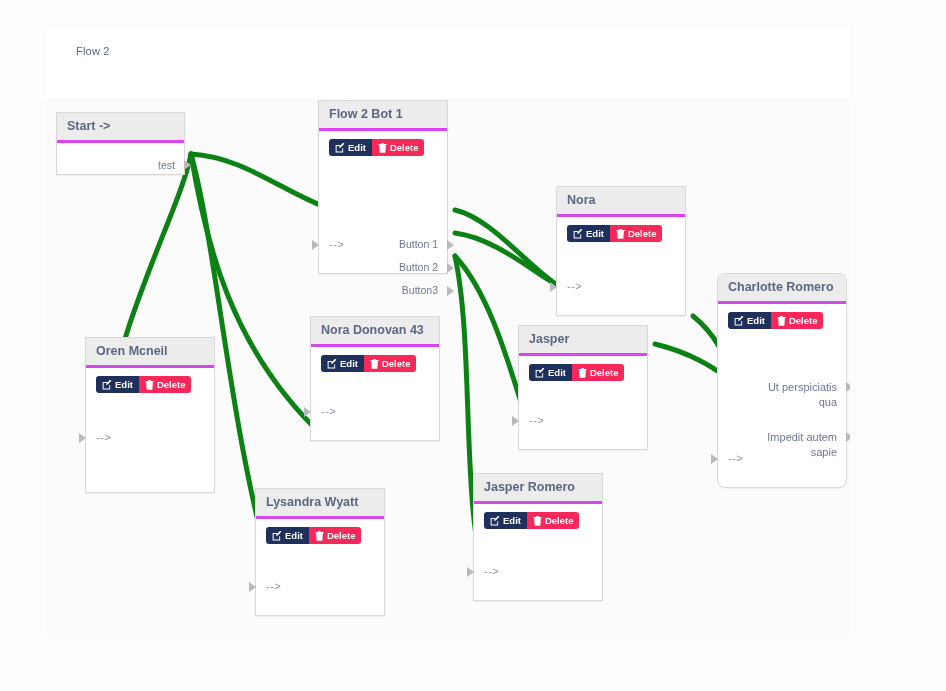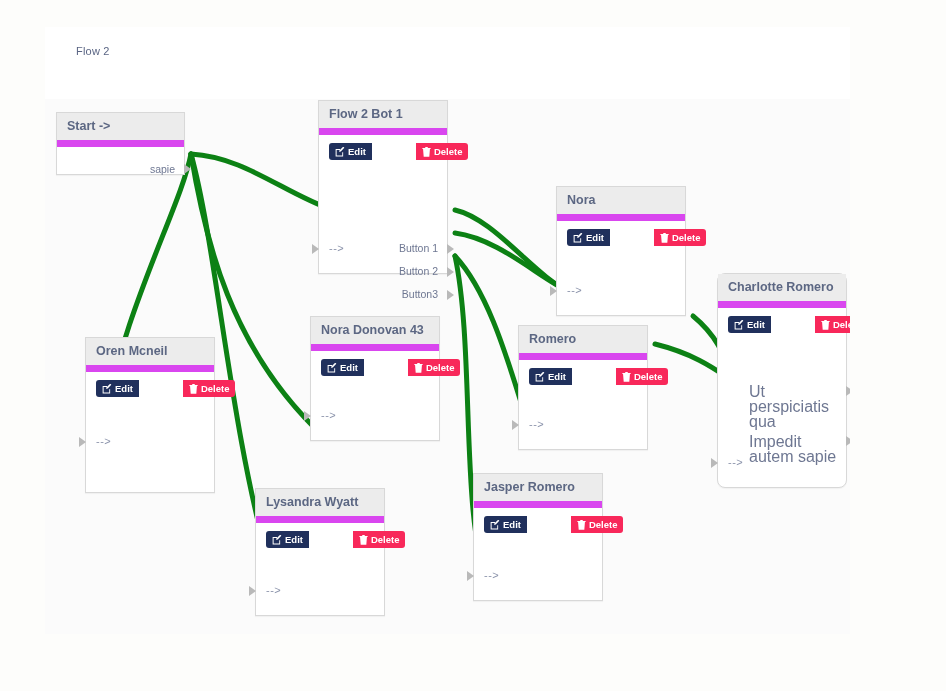--- a/index.html
+++ b/index.html
@@ -59,39 +59,38 @@
   
   .node {
     position: absolute;
     background: #ffffff;
     border: 1px solid #d8d8d8;
     box-sizing: border-box;
     box-shadow: 0 1px 1px rgba(0,0,0,0.04);
   }
   .node-header {
     background: #ececec;
-    border-bottom: 7px solid #d946ef;
+    border-bottom: 3px solid #d946ef;
     height: 27px;
     line-height: 27px;
     padding: 0 0 0 10px;
     font-size: 12.5px;
     font-weight: bold;
     color: #5c6783;
     white-space: nowrap;
     overflow: hidden;
     font-family: "Liberation Sans", sans-serif;
   }
   .node-body {
     position: relative;
     height: calc(100% - 27px);
   }
   .btn-row {
     padding: 8px 0 4px 10px;
     display: flex;
-    gap: 44px;
   }
   .btn {
     display: inline-flex;
     align-items: center;
     gap: 3px;
     height: 17px;
     padding: 0 6px;
     font-size: 9.5px;
     font-weight: bold;
     color: #ffffff;
@@ -123,22 +122,23 @@
     right: 9px;
     font-size: 10.5px;
     color: #6e7792;
     text-align: right;
     font-family: "Liberation Sans", sans-serif;
     white-space: nowrap;
   }
   .port-out-block {
     position: absolute;
     right: 9px;
-    font-size: 16px;
+    font-size: 11px;
     color: #6e7792;
+    text-align: right;
     line-height: 15px;
     width: 88px;
     font-family: "Liberation Sans", sans-serif;
   }
   
   .anchor {
     position: absolute;
     width: 0; height: 0;
     border-top: 5px solid transparent;
     border-bottom: 5px solid transparent;
@@ -174,21 +174,21 @@
         <path d="M 410,134 C 455,140 495,180 525,193" fill="none" stroke="#0c8114" stroke-width="5" stroke-linecap="round"></path>
         <path d="M 410,157 C 450,200 470,290 487,337" fill="none" stroke="#0c8114" stroke-width="5" stroke-linecap="round"></path>
         <path d="M 410,157 C 430,250 415,420 443,484" fill="none" stroke="#0c8114" stroke-width="5" stroke-linecap="round"></path>
         <path d="M 648,217 C 670,235 680,255 688,282" fill="none" stroke="#0c8114" stroke-width="5" stroke-linecap="round"></path>
         <path d="M 610,245 C 650,255 670,270 688,282" fill="none" stroke="#0c8114" stroke-width="5" stroke-linecap="round"></path>
       </svg>
     <div id="nodes-layer">
         <div class="node" style="left: 11px; top: 13px; width: 129px; height: 63px;">
           <div class="node-header start-label">Start -&gt;</div>
           <div class="node-body">
-            <div class="port-out" style="top: 16px;">sapie</div>
+            <div class="port-out" style="top: 16px;">test</div>
             <div class="anchor anchor-out" style="top: 17px;"></div>
           </div>
         </div>
         <div class="node" style="left: 273px; top: 1px; width: 130px; height: 174px;">
           <div class="node-header">Flow 2 Bot 1</div>
           <div class="node-body">
             <div class="btn-row">
               <button class="btn btn-edit">
                 <svg width="10" height="10" viewBox="0 0 16 16">
                   <path fill="#ffffff" d="M1 3h7v1.6H2.6v9H11.6V8.4H13V15H1z"></path>
@@ -304,21 +304,21 @@
                   <rect fill="#ffffff" x="0.4" y="1.6" width="13.2" height="1.6"></rect>
                 </svg>
                 <span>Delete</span>
               </button>
             </div>
             <div class="port-in" style="top: 58px;">--&gt;</div>
             <div class="anchor anchor-in" style="top: 60px;"></div>
           </div>
         </div>
         <div class="node" style="left: 473px; top: 226px; width: 130px; height: 125px;">
-          <div class="node-header">Romero</div>
+          <div class="node-header">Jasper</div>
           <div class="node-body">
             <div class="btn-row">
               <button class="btn btn-edit">
                 <svg width="10" height="10" viewBox="0 0 16 16">
                   <path fill="#ffffff" d="M1 3h7v1.6H2.6v9H11.6V8.4H13V15H1z"></path>
                   <path fill="#ffffff" d="M14.9 1.1 13.2 -0.6 7.4 5.2 6.6 7.8 9.2 7z"></path>
                 </svg>
                 <span>Edit</span>
               </button>
               <button class="btn btn-delete">

